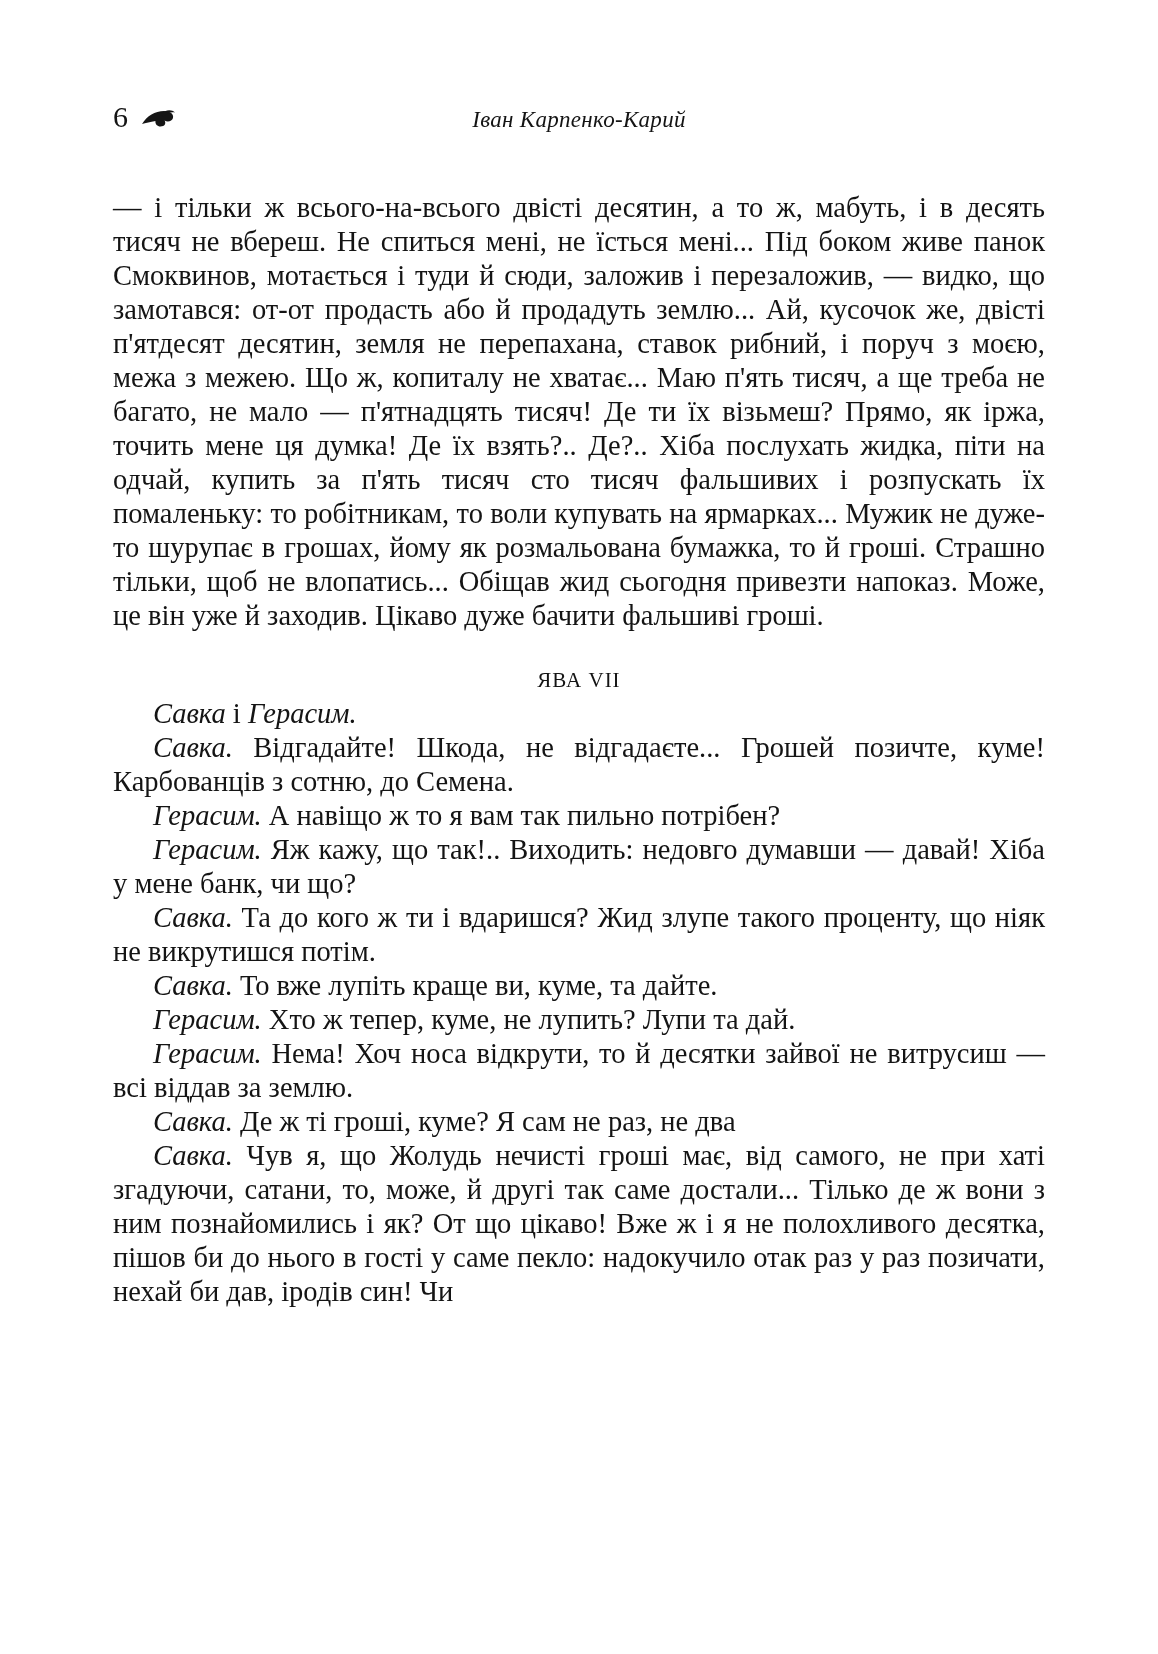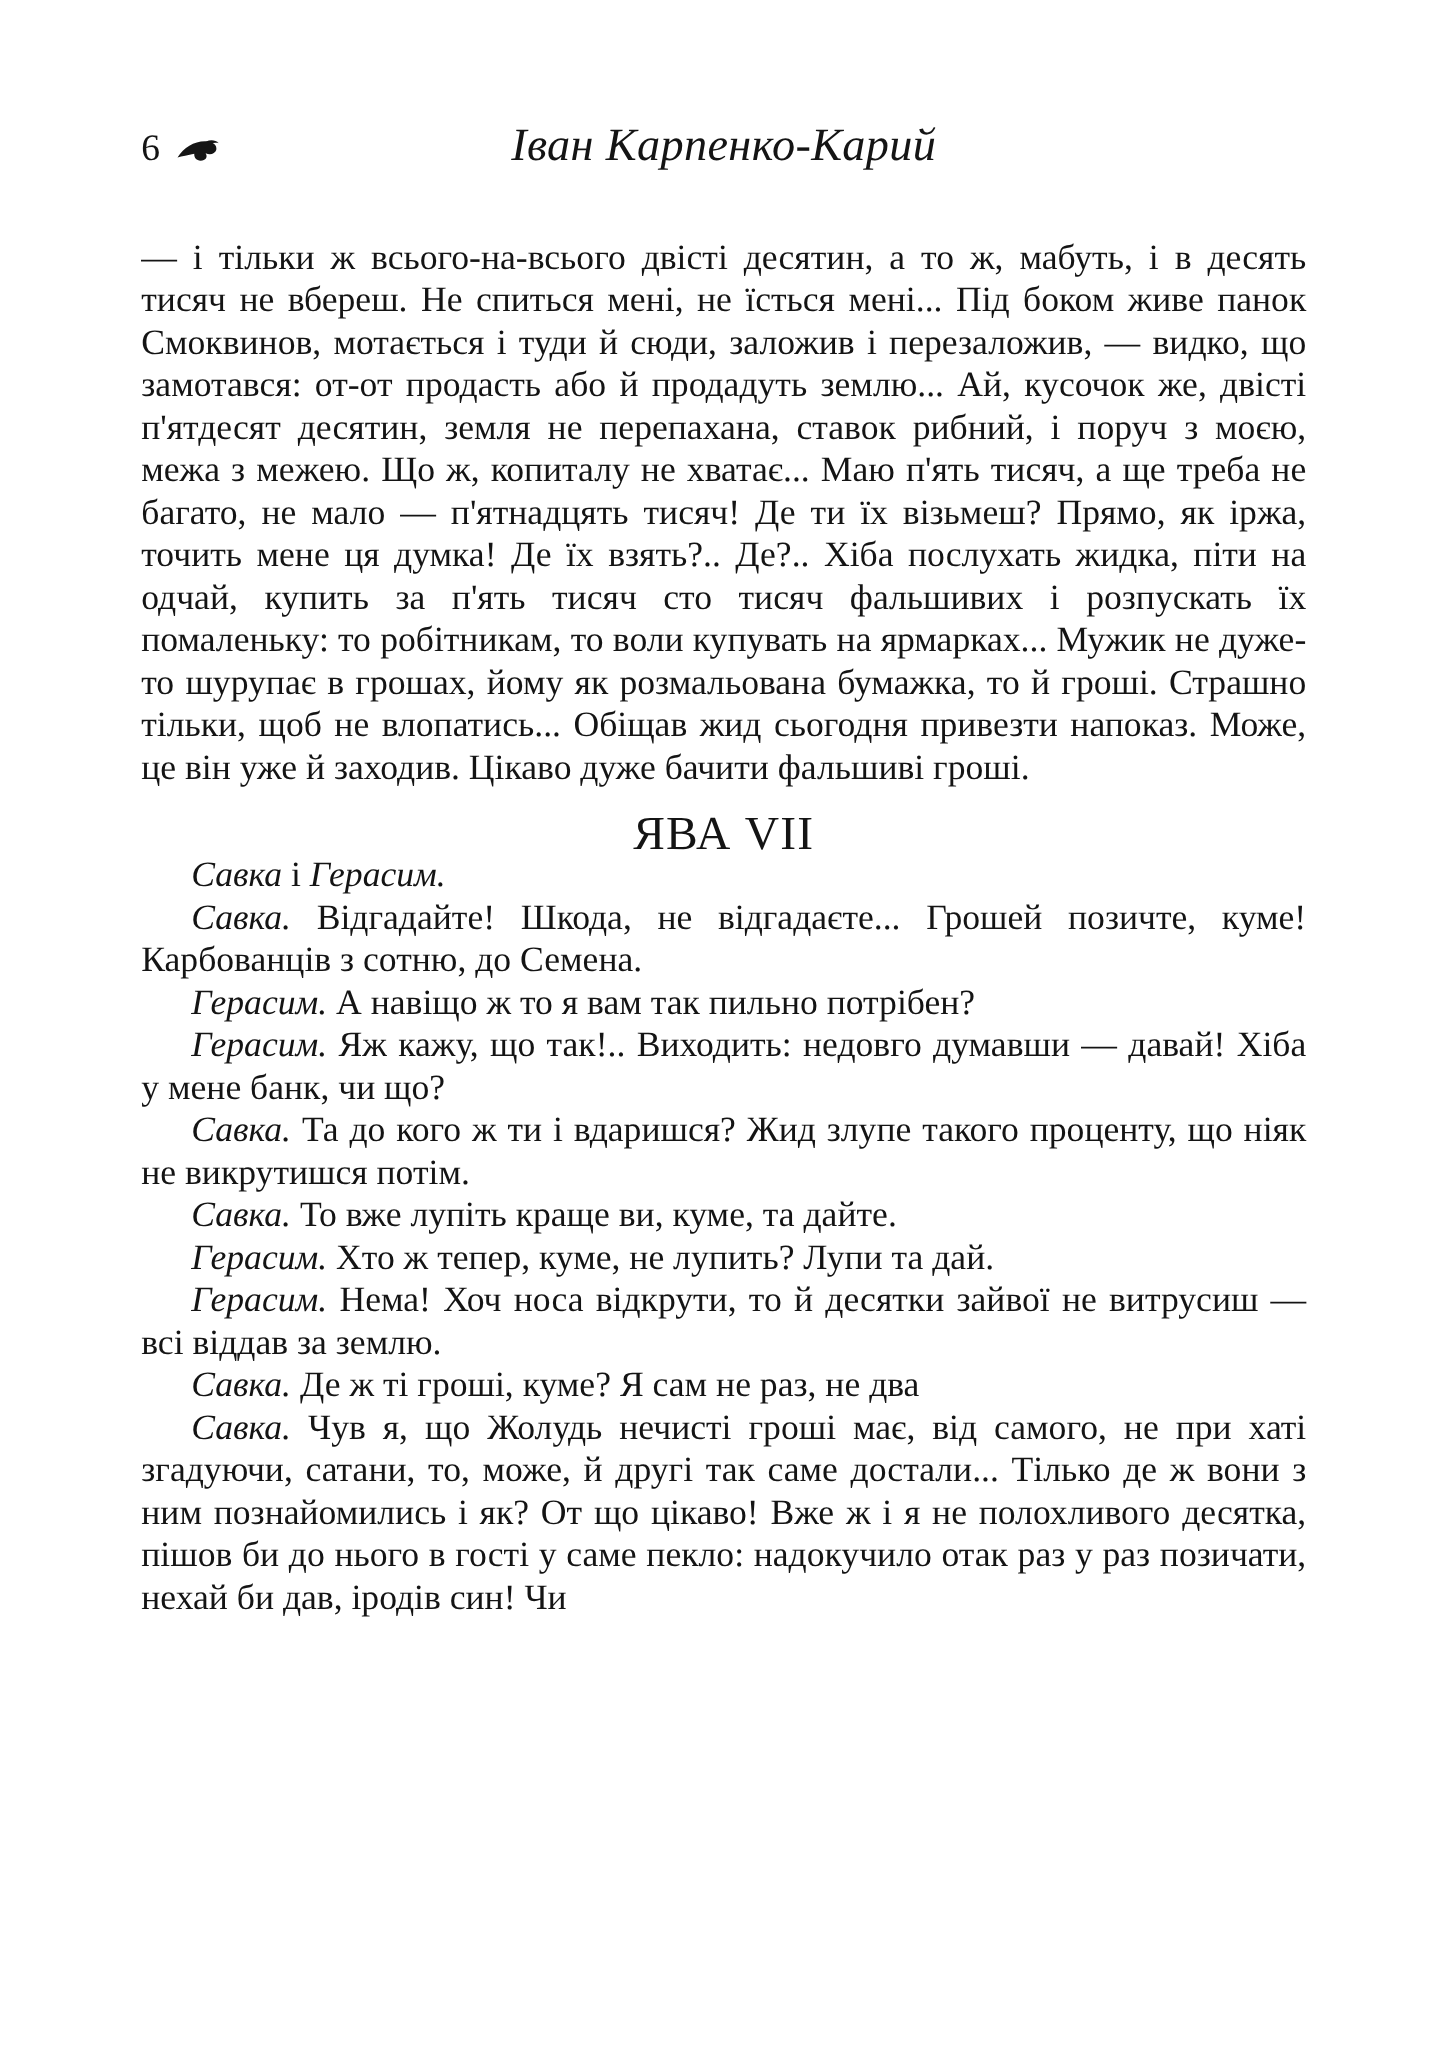--- a/index.html
+++ b/index.html
@@ -34,35 +34,35 @@
   }
   .fleuron {
     display: inline-flex;
     align-items: center;
     transform: translateY(2px);
   }
   .running-title {
     flex: 1;
     text-align: center;
     font-style: italic;
-    font-size: 37px;
+    font-size: 23px;
     letter-spacing: 0.3px;
   }
   .folio-spacer {
     width: 150px;
   }
   .monologue {
     margin: 0;
     text-align: justify;
     text-indent: 0;
   }
   .scene-heading {
-    margin: 18px 0 0 0;
+    margin: 30px 0 0 0;
     text-align: center;
-    font-size: 38px;
+    font-size: 21px;
     font-weight: normal;
     letter-spacing: 1px;
   }
   .cast-line {
     margin: 0;
     text-indent: 40px;
   }
   .dialogue-line {
     margin: 0;
     text-align: justify;

